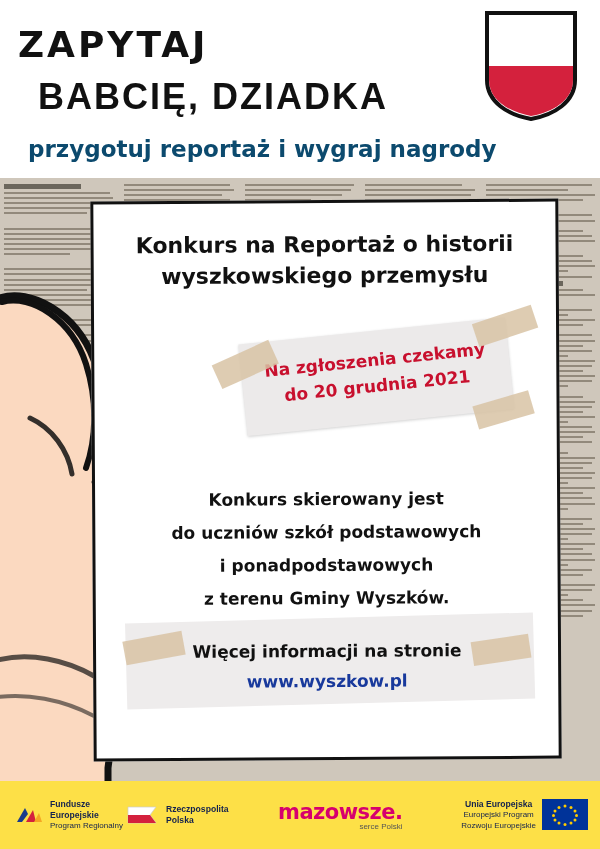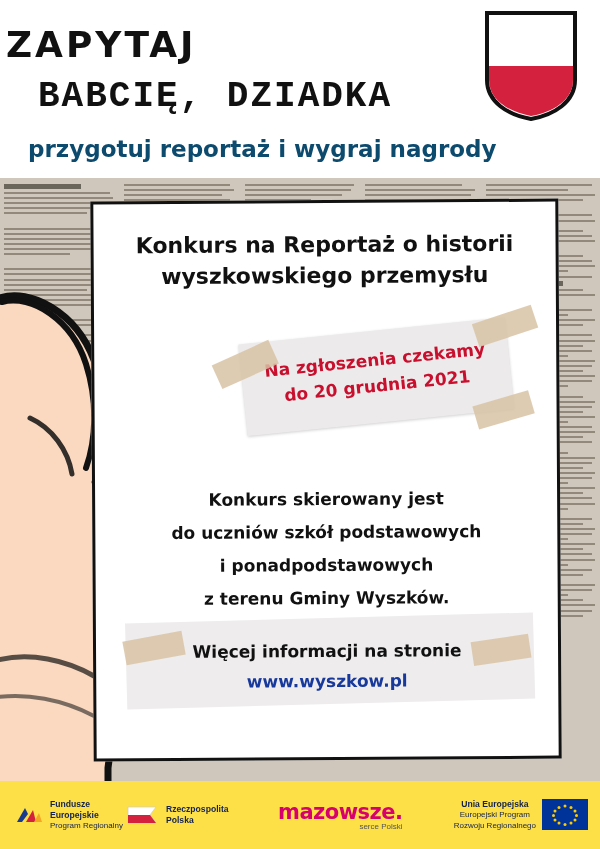--- a/index.html
+++ b/index.html
@@ -19,35 +19,35 @@
   
   .header {
     position: absolute;
     top: 0; left: 0;
     width: 600px; height: 178px;
     background: #ffffff;
     z-index: 30;
   }
   .title-line1 {
     position: absolute;
-    left: 6px; top: 24px;
+    left: 18px; top: 24px;
     font-size: 36px;
     font-weight: 900;
     letter-spacing: 3px;
     color: #111111;
     font-family: "DejaVu Sans", sans-serif;
   }
   .title-line2 {
     position: absolute;
     left: 38px; top: 76px;
     font-size: 36px;
     font-weight: 900;
     letter-spacing: 2px;
     color: #111111;
-    font-family: Liberation Mono, monospace;
+    font-family: Liberation Sans, sans-serif;
   }
   .subtitle {
     position: absolute;
     left: 28px; top: 136px;
     font-size: 23px;
     font-weight: bold;
     color: #0c4a6e;
     font-family: "DejaVu Sans", sans-serif;
   }
 
@@ -761,21 +761,21 @@
       <div class="logo-txt">
         <b>Rzeczpospolita</b><br>
         <b>Polska</b>
       </div>
     </div>
 
     <div class="logo logo-eu">
       <div class="logo-txt" style="text-align:center">
         <b>Unia Europejska</b><br>
         <span>Europejski Program</span><br>
-        <span>Rozwoju Regionalnego</span>
+        <span>Rozwoju Europejskie</span>
       </div>
       <svg width="46" height="31" viewBox="0 0 46 31">
         <rect x="0" y="0" width="46" height="31" fill="#003399"></rect>
         <g fill="#ffcc00">
           <circle cx="23" cy="7" r="1.5"></circle>
             <circle cx="29" cy="8.5" r="1.5"></circle>
           <circle cx="33" cy="12" r="1.5"></circle>
             <circle cx="34.5" cy="16.5" r="1.5"></circle>
           <circle cx="33" cy="21" r="1.5"></circle>
             <circle cx="29" cy="24" r="1.5"></circle>

